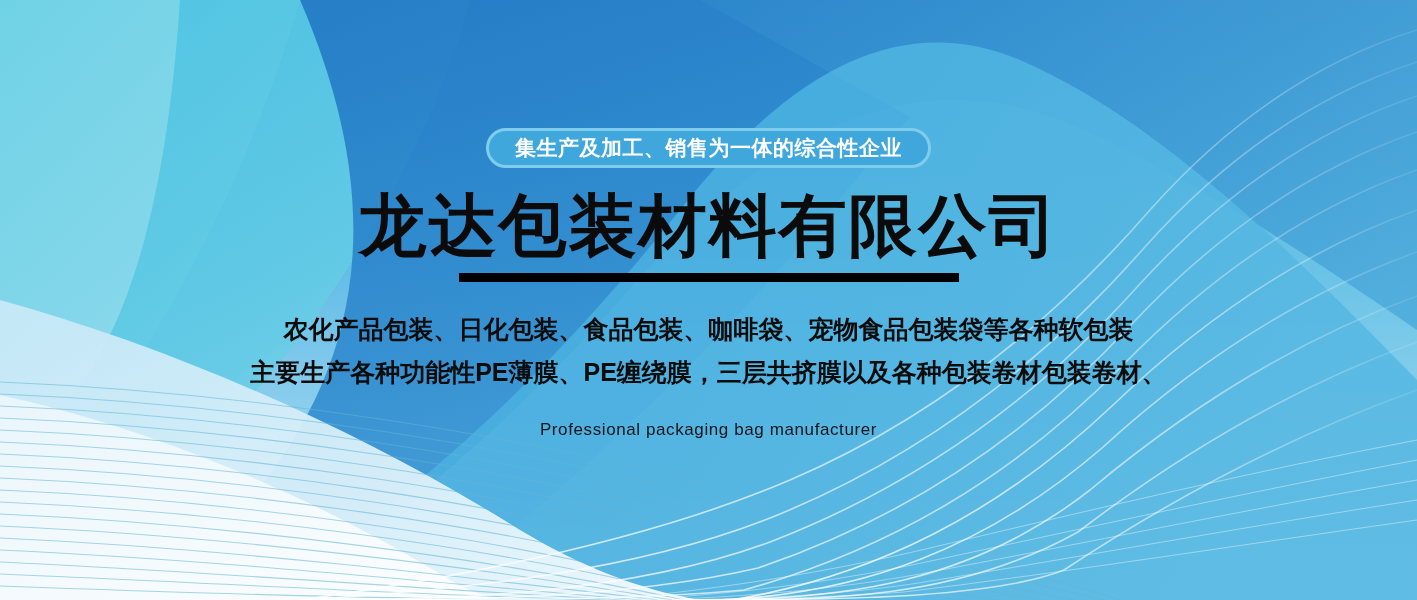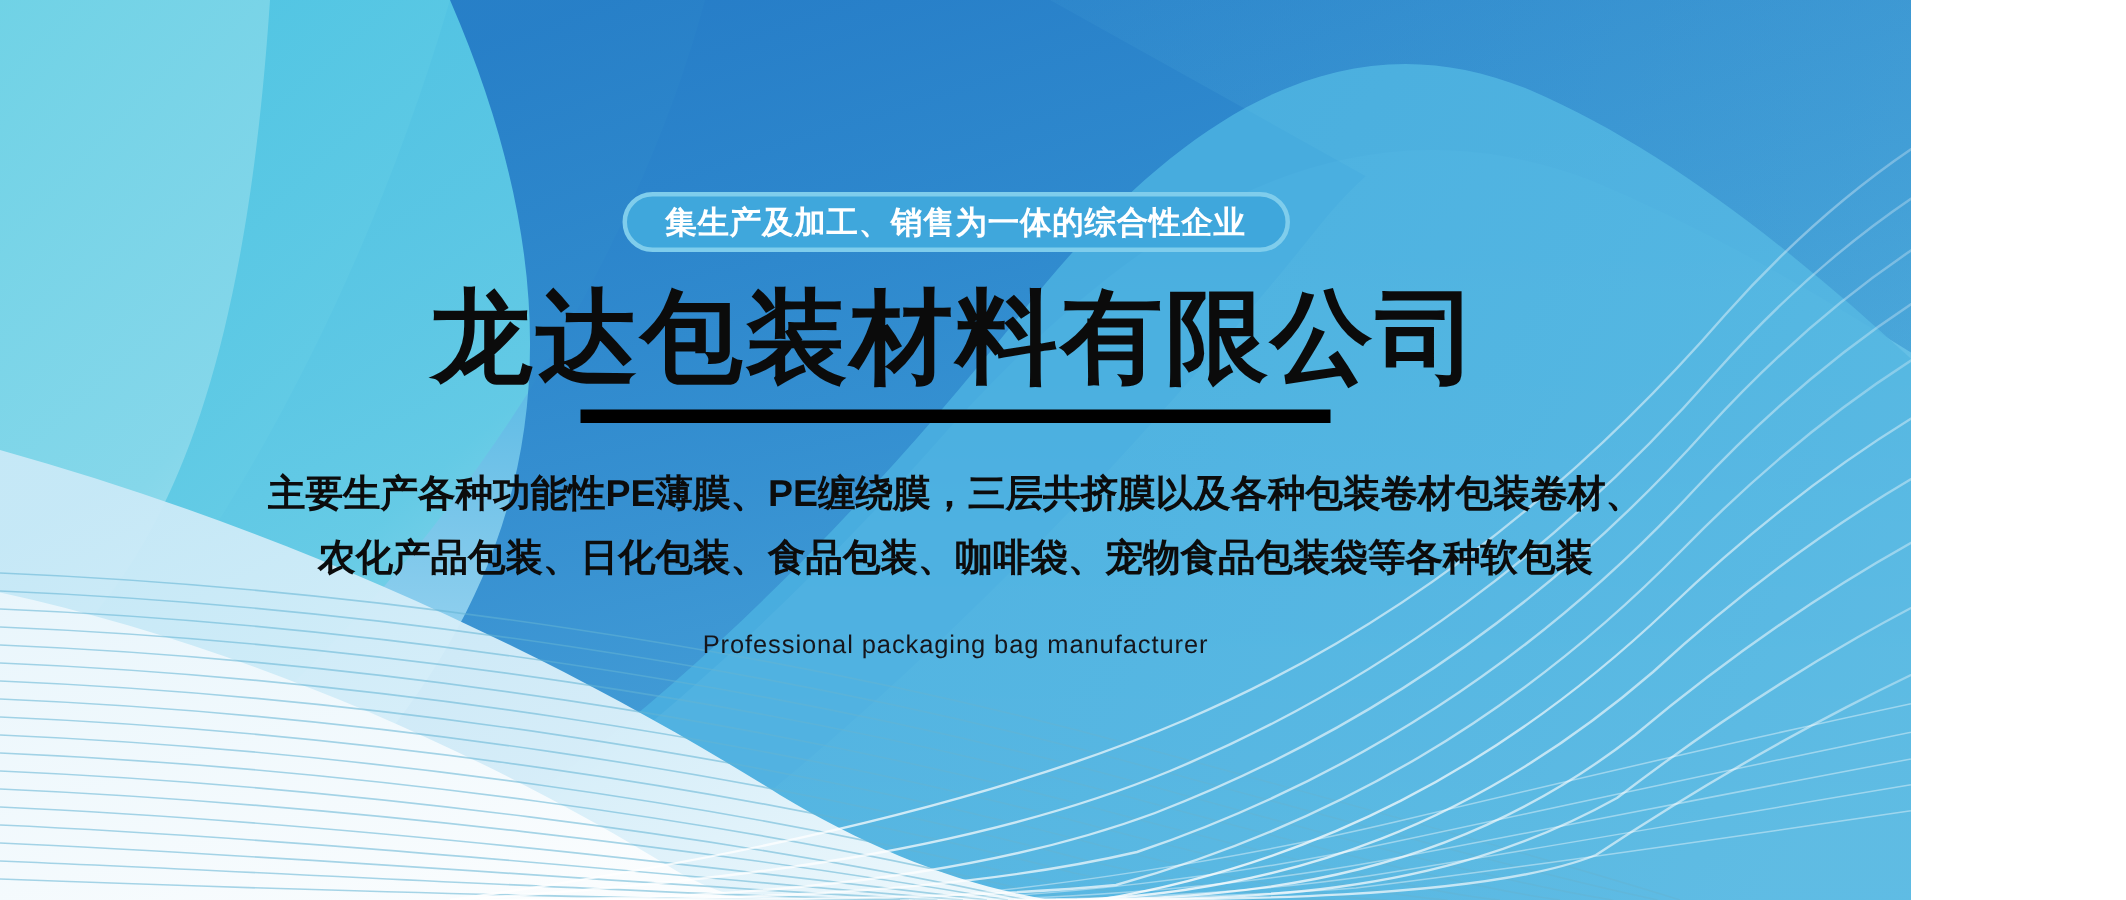--- a/index.html
+++ b/index.html
@@ -2,21 +2,21 @@
 <html><head>
 <meta charset="utf-8">
 <style>
   html, body {
     margin: 0;
     padding: 0;
     background: #ffffff;
   }
   #banner {
     position: relative;
-    width: 1274px;
+    width: 1417px;
     height: 600px;
     overflow: hidden;
     font-family: "Liberation Sans", "DejaVu Sans", sans-serif;
     background: linear-gradient(180deg,
                 #4BAFE0 0%,
                 #4FB2E2 22%,
                 #63BDE6 45%,
                 #8FCFEE 70%,
                 #B4DCF1 88%,
                 #BFE2F4 100%);
@@ -197,20 +197,20 @@
 
   <div class="content">
 
     <div class="tagline-pill">集生产及加工、销售为一体的综合性企业</div>
 
     <div class="main-title">龙达包装材料有限公司</div>
 
     <div class="title-rule"></div>
 
     <div class="desc-block">
+      <div>农化产品包装、日化包装、食品包装、咖啡袋、宠物食品包装袋等各种软包装</div>
       <div>主要生产各种功能性PE薄膜、PE缠绕膜，三层共挤膜以及各种包装卷材包装卷材、</div>
-      <div>农化产品包装、日化包装、食品包装、咖啡袋、宠物食品包装袋等各种软包装</div>
     </div>
 
     <div class="subtitle-en">Professional packaging bag manufacturer</div>
 
   </div>
 </div>
 
 </body></html>

